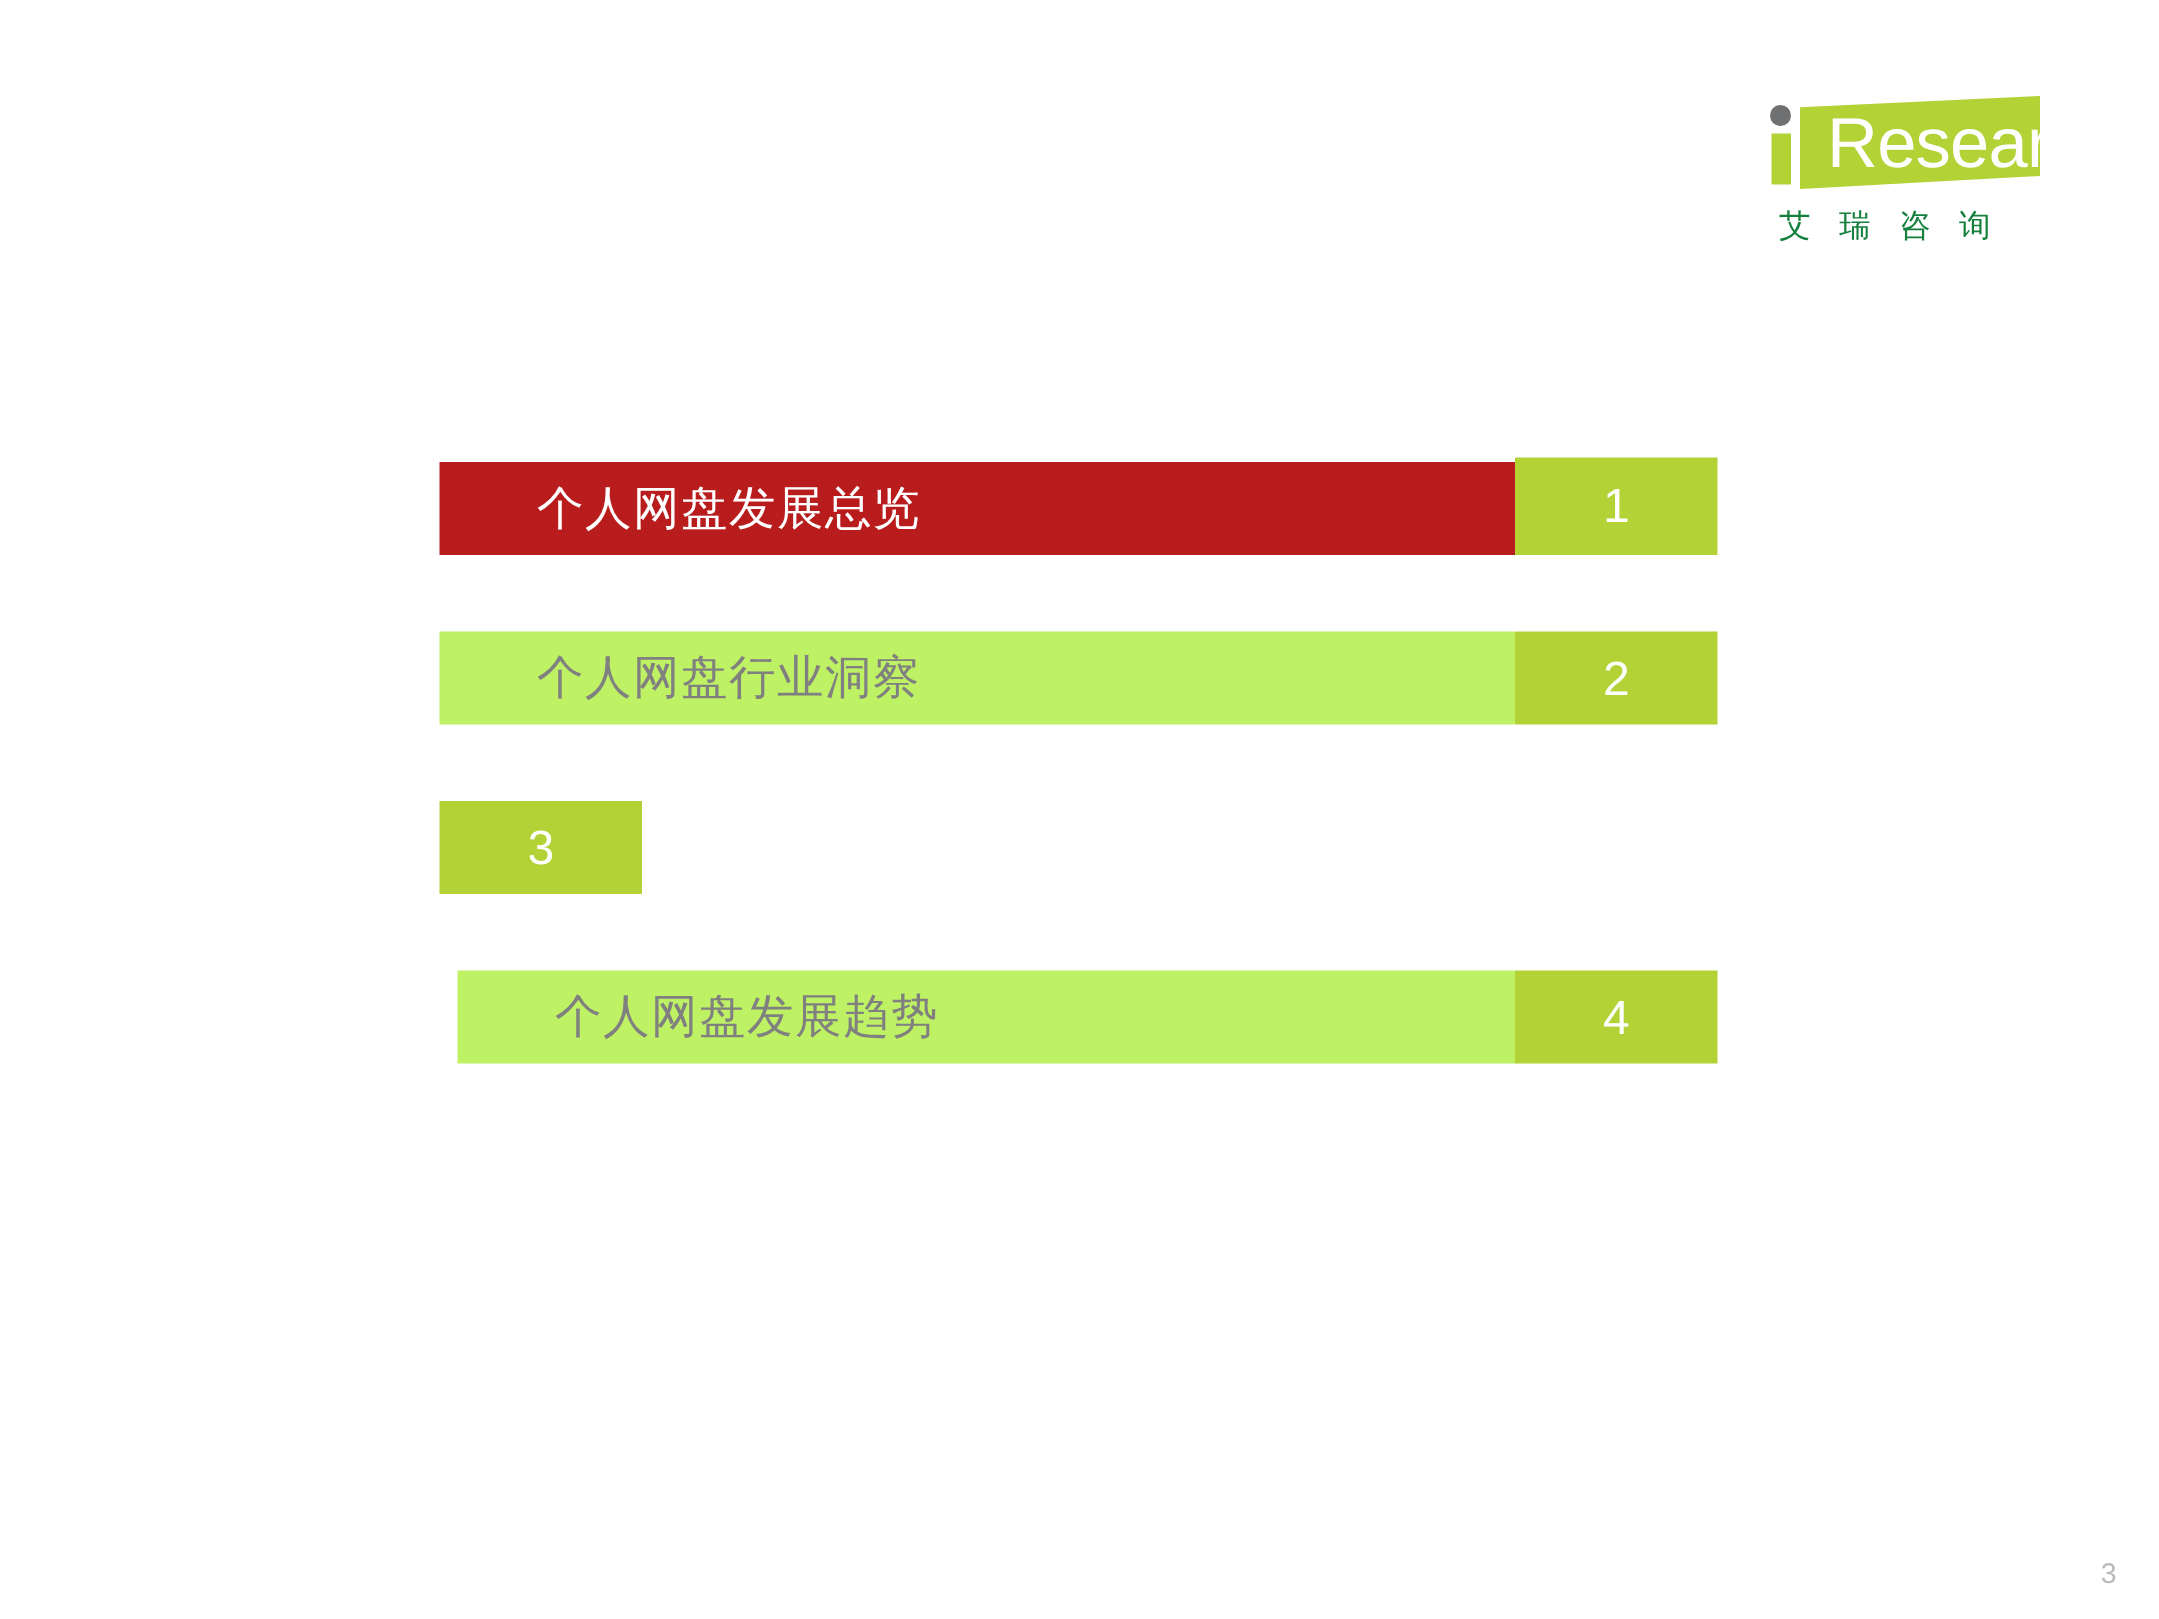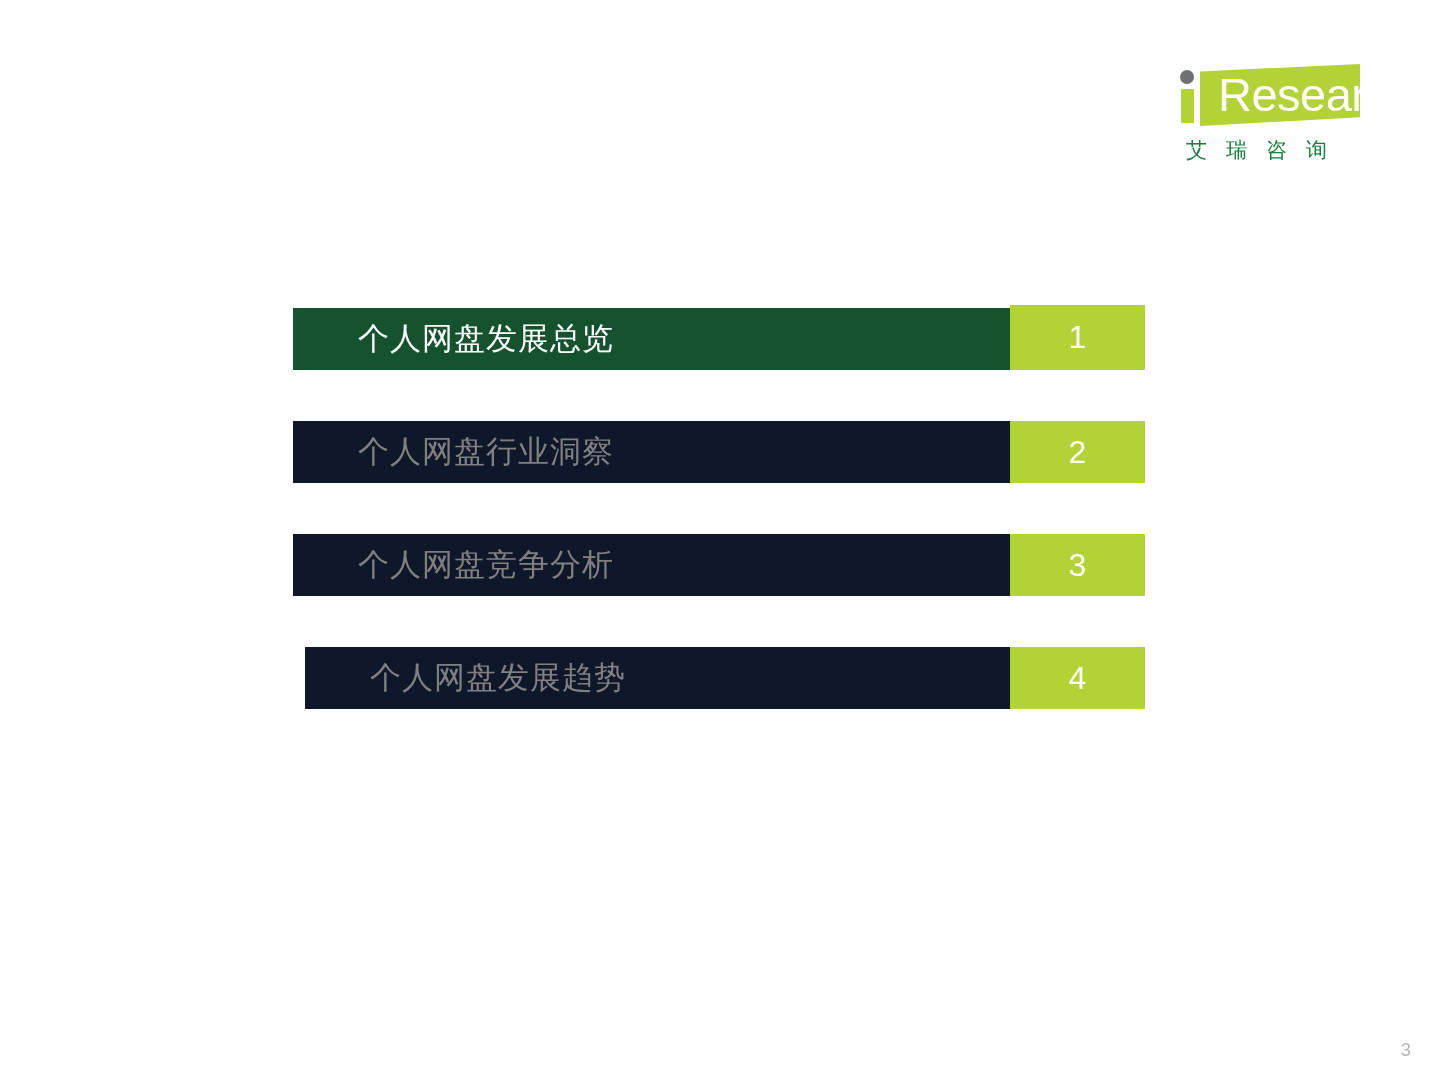--- a/index.html
+++ b/index.html
@@ -89,21 +89,21 @@
     margin-bottom: 51px;
     display: flex;
     align-items: stretch;
   }
   .agenda-row:last-child { margin-bottom: 0; padding-left: 12px; }
 
   .row-body {
     flex: 1 1 auto;
     display: flex;
     align-items: center;
-    background: #0f172a;
+    background: #bef264;
     padding-left: 65px;
     box-sizing: border-box;
   }
   .row-label {
     font-size: 31px;
     color: #808080;
     letter-spacing: 1px;
     font-family: "DejaVu Sans", "Liberation Sans", sans-serif;
     white-space: nowrap;
   }
@@ -113,21 +113,21 @@
     color: #ffffff;
     display: flex;
     align-items: center;
     justify-content: center;
     font-size: 32px;
     font-family: "Liberation Sans", "DejaVu Sans", sans-serif;
   }
 
   
   .agenda-row.active .row-body {
-    background: #14532d;
+    background: #b91c1c;
   }
   .agenda-row.active .row-label {
     color: #ffffff;
   }
   .agenda-row.active .row-num {
     margin-top: -3px;
     height: 65px;
   }
 
   
@@ -163,23 +163,20 @@
   </div>
 
   <div class="agenda-row">
     <div class="row-body">
       <span class="row-label">个人网盘行业洞察</span>
     </div>
     <div class="row-num">2</div>
   </div>
 
   <div class="agenda-row">
-    <div class="row-body">
-      <span class="row-label">个人网盘竞争分析</span>
-    </div>
     <div class="row-num">3</div>
   </div>
 
   <div class="agenda-row">
     <div class="row-body">
       <span class="row-label">个人网盘发展趋势</span>
     </div>
     <div class="row-num">4</div>
   </div>
 

